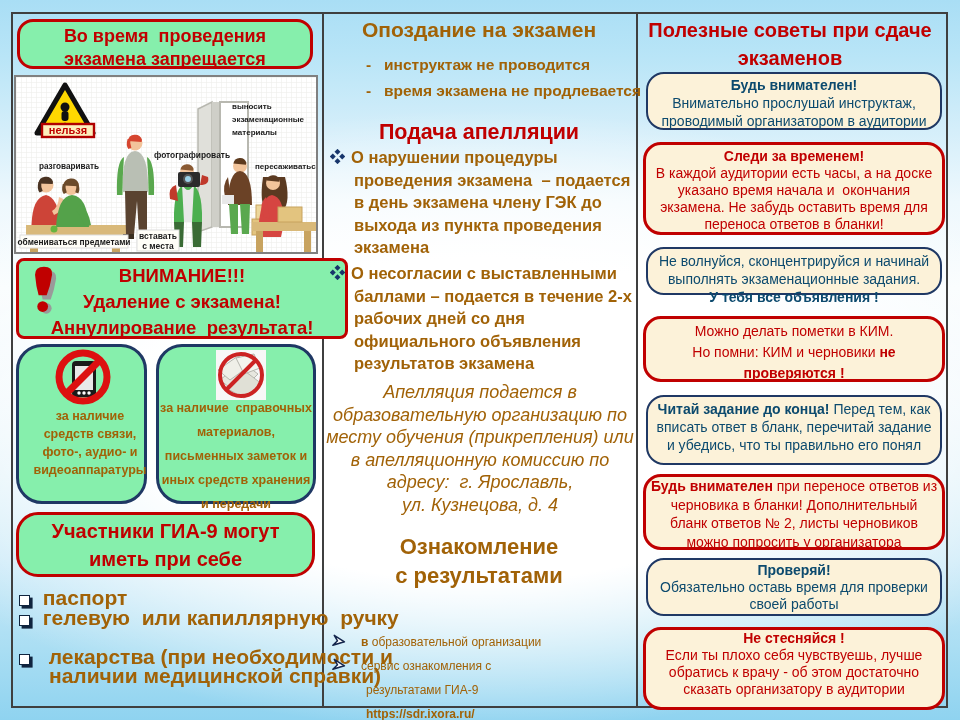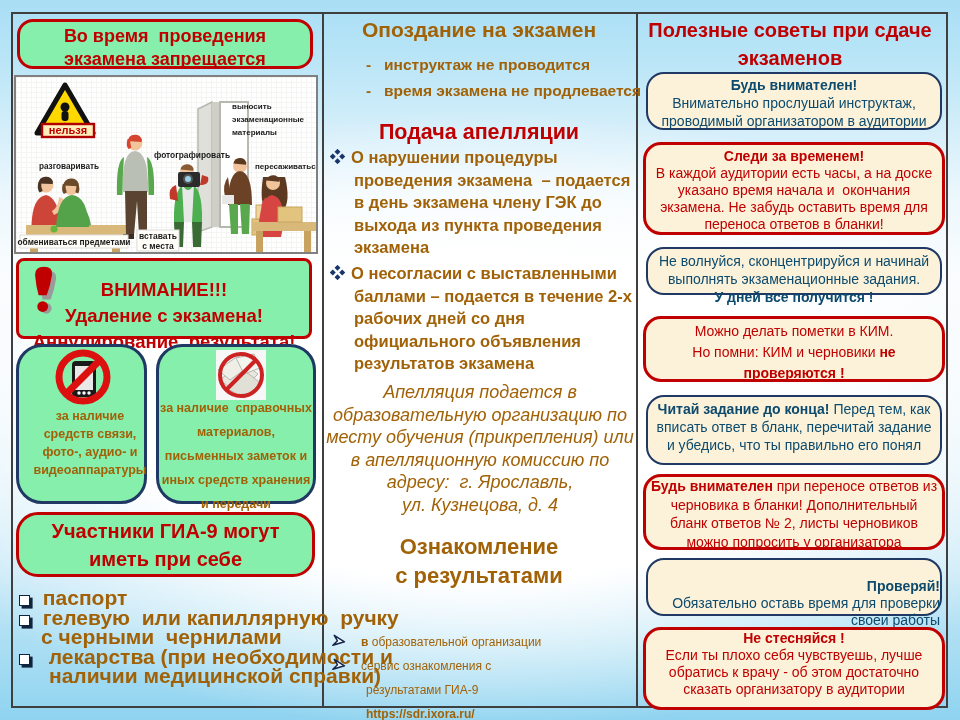--- a/index.html
+++ b/index.html
@@ -135,21 +135,21 @@
   </g>
 </svg>
 </div>
 <svg class="abs" style="left:27px; top:265px; z-index:5;" width="34" height="50" viewBox="0 0 38 56" preserveAspectRatio="none">
   <path d="M21 4 Q31 4 30 13 Q28 26 24 36 L15 36 Q12 26 11 13 Q11 4 21 4 Z" fill="#9a9a9a" transform="translate(2.5,2.5)"></path>
   <circle cx="21.5" cy="48.5" r="6" fill="#9a9a9a"></circle>
   <path d="M19 2 Q29 2 28 11 Q26 24 22 34 L13 34 Q10 24 9 11 Q9 2 19 2 Z" fill="#c00000"></path>
   <circle cx="17.5" cy="46.5" r="6" fill="#c00000"></circle>
 </svg>
 
-<div class="abs cream redbox" style="left:16px; top:258px; width:296px; height:81px; font-size:18.5px; line-height:26px; border-radius:8px; white-space:nowrap; padding-top:16px;">ВНИМАНИЕ!!!<br>Удаление с экзамена!<br>Аннулирование&nbsp; результата!</div>
+<div class="abs cream redbox" style="left:16px; top:258px; width:332px; height:81px; font-size:18.5px; line-height:26px; border-radius:8px; white-space:nowrap; padding-top:2px;">ВНИМАНИЕ!!!<br>Удаление с экзамена!<br>Аннулирование&nbsp; результата!</div>
 
 <div class="abs cream navybox" style="left:16px; top:344px; width:131px; height:160px;"></div>
 <div class="abs cream navybox" style="left:156px; top:344px; width:160px; height:160px;"></div>
 <svg class="abs" style="left:55px; top:349px;" width="56" height="56" viewBox="0 0 56 56">
   <rect x="17" y="12" width="24" height="36" rx="4" fill="#1a1a1a"></rect>
   <rect x="20" y="17" width="18" height="24" fill="#e8e8e8"></rect>
   <circle cx="24" cy="44" r="1.7" fill="#fff"></circle>
     <circle cx="29" cy="44" r="1.7" fill="#fff"></circle>
     <circle cx="34" cy="44" r="1.7" fill="#fff"></circle>
   <circle cx="28" cy="28" r="24" fill="none" stroke="#dd1010" stroke-width="7"></circle>
@@ -167,21 +167,21 @@
   <line x1="10" y1="40" x2="40" y2="10" stroke="#cc2222" stroke-width="4"></line>
 </svg>
 <div class="abs navy ctr" style="left:20px; top:407px; width:140px; font-size:12.5px; line-height:18px; font-weight:bold; white-space:nowrap;">за наличие<br>средств связи,<br>фото-, аудио- и<br>видеоаппаратуры</div>
 <div class="abs navy ctr" style="left:160px; top:396px; width:152px; font-size:12.5px; line-height:24px; font-weight:bold; white-space:nowrap;">за наличие&nbsp; справочных<br>материалов,<br>письменных заметок и<br>иных средств хранения<br>и передачи<br>информации</div>
 
 <div class="abs cream redbox" style="left:16px; top:512px; width:299px; height:65px; font-size:20px; line-height:28px; border-radius:22px; padding-top:2px; white-space:nowrap;">Участники ГИА-9 могут<br>иметь при себе</div>
 
 <div class="abs navy" style="left:19px; top:588px; width:292px; font-size:21px; line-height:19.5px; font-weight:bold; white-space:nowrap;">
 <span class="chk"></span> паспорт<br>
 <span class="chk"></span> гелевую&nbsp; или капиллярную&nbsp; ручку<br>
-<span style="margin-left:22px;">с черными&nbsp; чернилами</span><br>
+<br>
 <span class="chk"></span>&nbsp; лекарства (при необходимости и<br>
 <span style="margin-left:30px;">наличии медицинской справки)</span>
 </div>
 
 <div class="abs navy ctr" style="left:326px; top:18px; width:306px; font-size:21px; font-weight:bold; white-space:nowrap;">Опоздание на экзамен</div>
 <div class="abs navy" style="left:330px; top:52px; width:300px; font-size:15.5px; line-height:26px; white-space:nowrap; font-weight:bold;margin-left:36px;">-&nbsp;&nbsp; инструктаж не проводится<br>-&nbsp;&nbsp; время экзамена не продлевается</div>
 <div class="abs red ctr" style="left:326px; top:120px; width:306px; font-size:21.5px; font-weight:bold; white-space:nowrap;">Подача апелляции</div>
 
 <div class="abs navy" style="left:330px; top:146px; width:302px; font-size:16.5px; line-height:22.5px; font-weight:bold; white-space:nowrap;"><svg class="dmd" viewBox="0 0 15 15">
       <g fill="#17356b">
@@ -221,23 +221,23 @@
 <span style="margin-left:34px;">результатами ГИА-9</span><br>
 <span style="margin-left:34px;"><b>https://sdr.ixora.ru/</b></span>
 </div>
 
 <div class="abs red ctr" style="left:640px; top:16px; width:300px; font-size:20px; line-height:28px; font-weight:bold; white-space:nowrap;">Полезные советы при сдаче<br>экзаменов</div>
 
 <div class="rbx nb" style="top:72px; height:58px; font-size:14px; line-height:18px; padding-top:2px; white-space:nowrap;"><b>Будь внимателен!</b><br>Внимательно прослушай инструктаж,<br>проводимый организатором в аудитории</div>
 
 <div class="rbx rb" style="top:142px; height:93px; font-size:14px; line-height:17px; padding-top:3px; white-space:nowrap;"><b>Следи за временем!</b><br>В каждой аудитории есть часы, а на доске<br>указано время начала и&nbsp; окончания<br>экзамена. Не забудь оставить время для<br>переноса ответов в бланки!</div>
 
-<div class="rbx nb" style="top:247px; height:48px; font-size:14px; line-height:18px; padding-top:3px; white-space:nowrap;">Не волнуйся, сконцентрируйся и начинай<br>выполнять экзаменационные задания.<br><b>У дней все получится !</b></div>
+<div class="rbx nb" style="top:247px; height:48px; font-size:14px; line-height:18px; padding-top:3px; white-space:nowrap;">Не волнуйся, сконцентрируйся и начинай<br>выполнять экзаменационные задания.<br><b>У тебя все объявления !</b></div>
 
 <div class="rbx rb" style="top:316px; height:66px; font-size:14px; line-height:21px; padding-top:2px; white-space:nowrap;">Можно делать пометки в КИМ.<br>Но помни: КИМ и черновики <b>не</b><br><b>проверяются !</b></div>
 
 <div class="rbx nb" style="top:395px; height:70px; font-size:14px; line-height:18px; padding-top:3px; white-space:nowrap;"><b>Читай задание до конца!</b> Перед тем, как<br>вписать ответ в бланк, перечитай задание<br>и убедись, что ты правильно его понял</div>
 
 <div class="rbx rb" style="top:474px; height:76px; font-size:14px; line-height:18.6px; padding-top:0px; white-space:nowrap;"><b>Будь внимателен</b> при переносе ответов из<br>черновика в бланки! Дополнительный<br>бланк ответов № 2, листы черновиков<br>можно попросить у организатора</div>
 
-<div class="rbx nb" style="top:558px; height:58px; font-size:14px; line-height:17.2px; padding-top:18px; white-space:nowrap;text-align:right;"><b>Проверяй!</b><br>Обязательно оставь время для проверки<br>своей работы</div>
+<div class="rbx nb" style="top:558px; height:58px; font-size:14px; line-height:17.2px; padding-top:2px; white-space:nowrap;"><b>Проверяй!</b><br>Обязательно оставь время для проверки<br>своей работы</div>
 
 <div class="rbx rb" style="top:627px; height:83px; font-size:14px; line-height:17px; padding-top:0px; white-space:nowrap;"><b>Не стесняйся !</b><br>Если ты плохо себя чувствуешь, лучше<br>обратись к врачу - об этом достаточно<br>сказать организатору в аудитории</div>
 
 </body></html>

